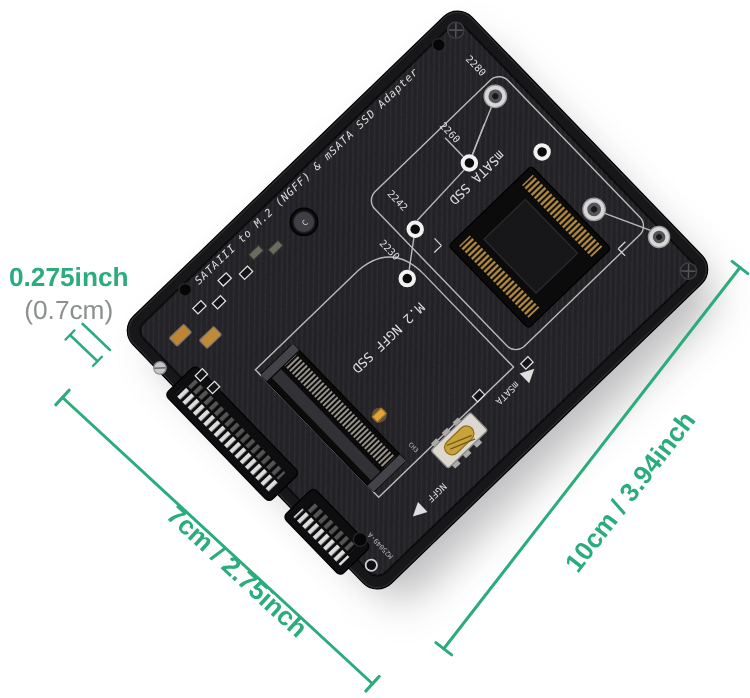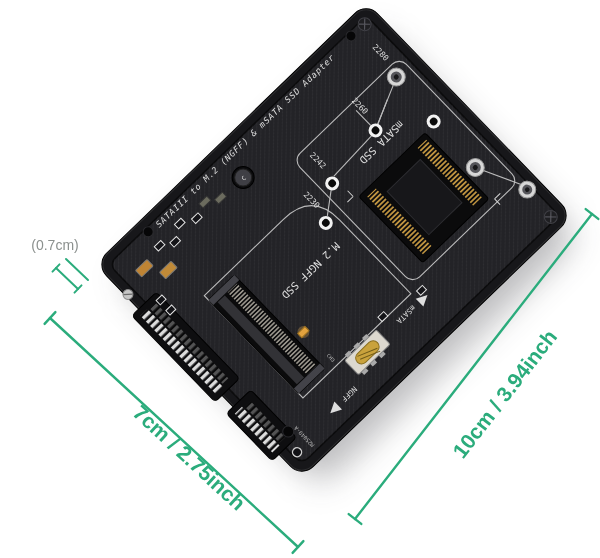--- a/index.html
+++ b/index.html
@@ -7,21 +7,21 @@
          font-family:"Liberation Sans",sans-serif;}
   .shadow{position:absolute;left:168px;top:112px;width:362px;height:292px;
           transform:rotate(-44deg);background:rgba(40,40,45,0.30);filter:blur(16px);
           border-radius:22px;}
   .board-wrap{position:absolute;left:144px;top:90px;width:380px;height:300px;
               transform:rotate(-44deg);}
   .board-wrap svg{overflow:visible;display:block;}
   .dim-label{position:absolute;color:#2BAC7C;font-weight:bold;white-space:nowrap;
              text-align:center;}
   #dim-thick-in{left:0px;top:211px;width:110px;font-size:21px;}
-  #dim-thick-cm{left:0px;top:237px;width:110px;font-size:14px;color:#8b908e;font-weight:normal;text-align:center;}
+  #dim-thick-cm{left:0px;top:237px;width:110px;font-size:21px;color:#8b908e;font-weight:normal;text-align:center;}
   #dim-width{left:76px;top:446px;width:226px;font-size:21px;transform:rotate(42.6deg);}
   #dim-length{left:388px;top:382px;width:234px;font-size:21px;transform:rotate(-52.3deg);}
   .overlay{position:absolute;left:0;top:0;}
   .silk{font-family:"DejaVu Sans Mono","Liberation Mono",monospace;fill:#dedede;}
 </style>
 </head>
 <body>
 
 <div id="stage">
 
@@ -212,16 +212,17 @@
 
       <g stroke-width="2">
         <path d="M56,268 L78,289"></path>
         <path d="M52.5,271.6 L59.5,264.4"></path>
         <path d="M74.5,292.6 L81.5,285.4"></path>
         <path d="M66,259 L88,280"></path>
       </g>
     </g>
   </svg>
 
+  <div id="dim-thick-in" class="dim-label">0.275inch</div>
   <div id="dim-thick-cm" class="dim-label">(0.7cm)</div>
   <div id="dim-width" class="dim-label">7cm / 2.75inch</div>
   <div id="dim-length" class="dim-label">10cm / 3.94inch</div>
 </div>
 
 </body></html>

